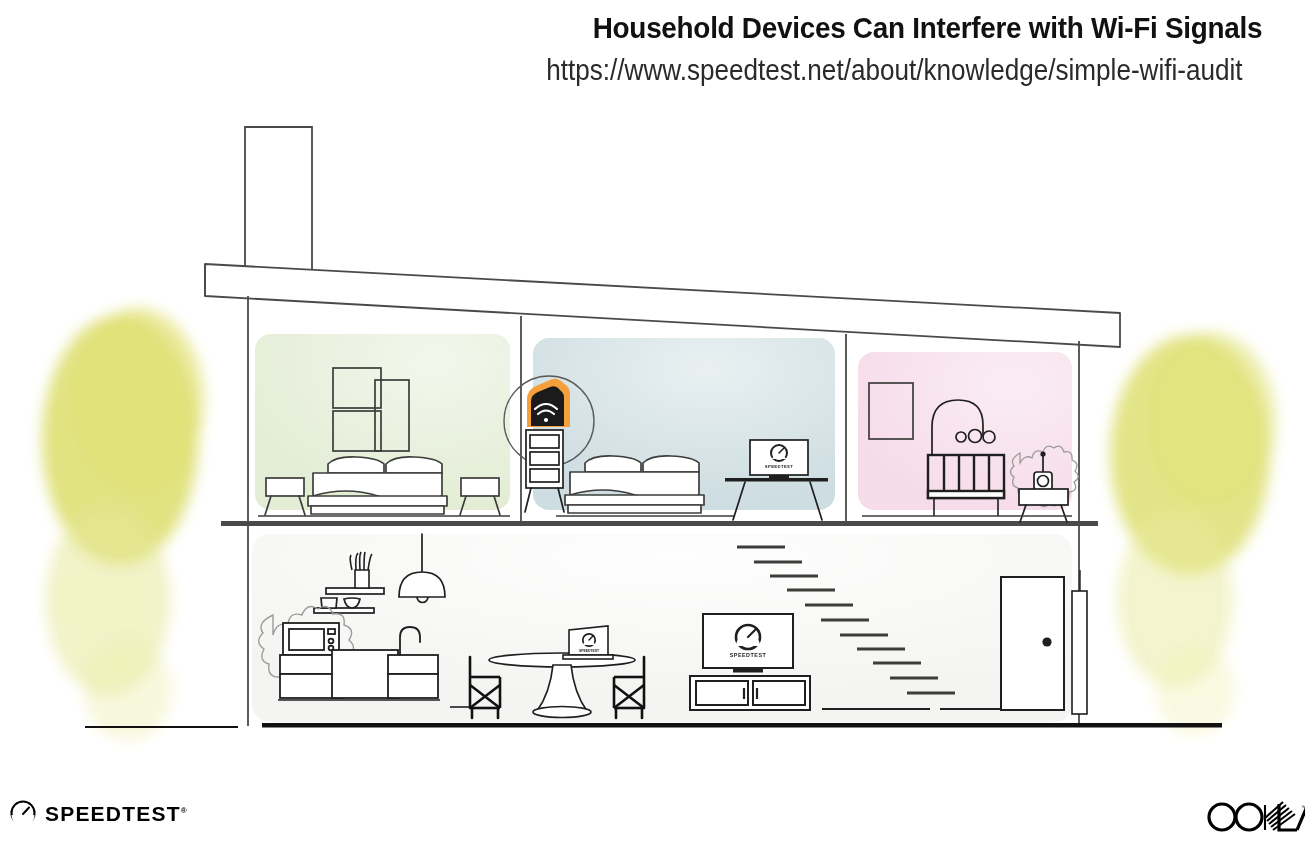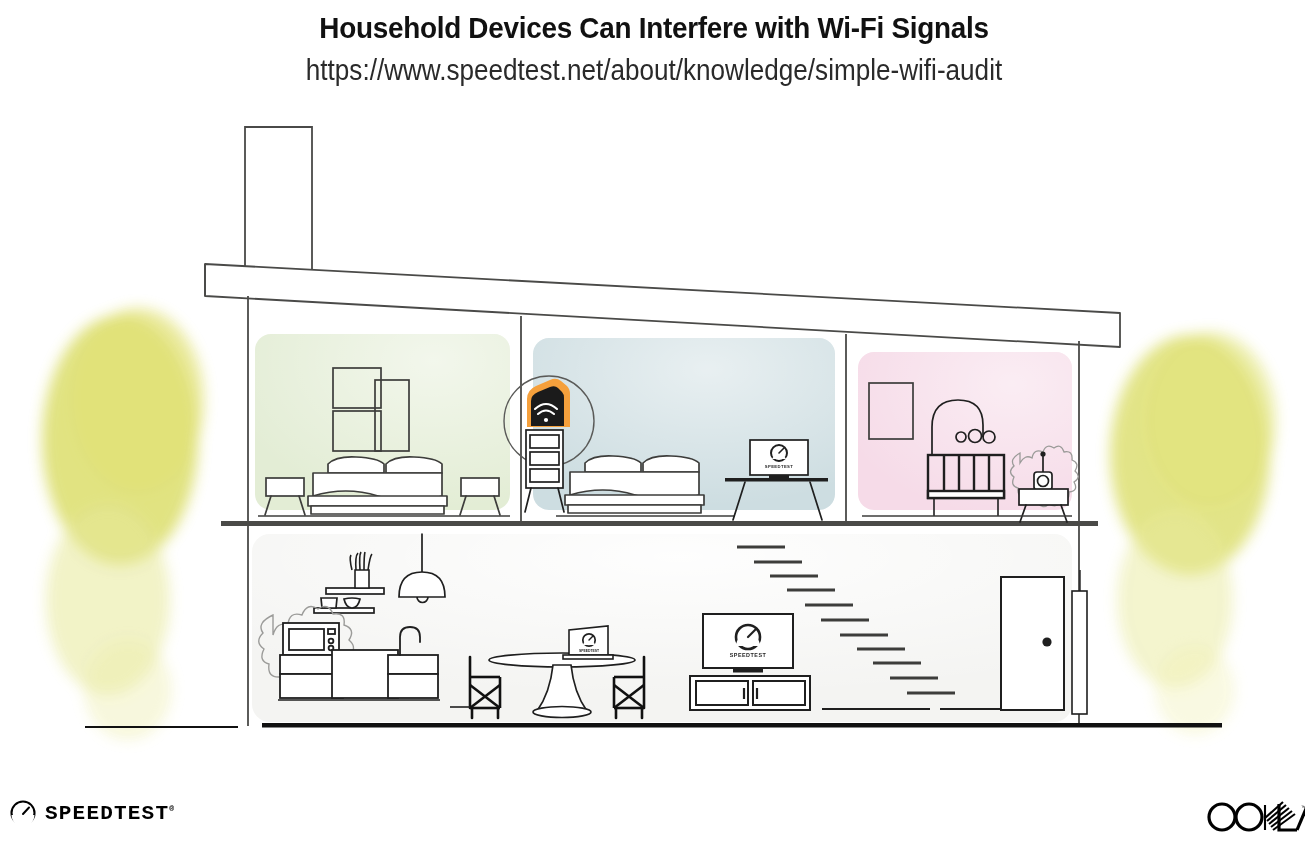--- a/index.html
+++ b/index.html
@@ -15,21 +15,21 @@
     font-family: "Liberation Sans", sans-serif;
     color: #1a1a1a;
   }
 
   
   #header {
     position: absolute;
     left: 0;
     top: 0;
     width: 1308px;
-    text-align: center;
+    text-align: right;
   }
   #title {
     font-family: "Liberation Sans Narrow", "Liberation Sans", sans-serif;
     font-size: 30px;
     font-weight: 700;
     letter-spacing: -0.3px;
     color: #111111;
     margin: 0;
     padding-top: 11px;
     transform: scaleX(0.93);
@@ -57,21 +57,20 @@
   }
 
   
   #footer-left {
     position: absolute;
     left: 10px;
     top: 800px;
     display: flex;
     align-items: center;
     gap: 9px;
-    font-family: Liberation Mono, monospace;
   }
   #speedtest-wordmark {
     font-size: 21px;
     font-weight: 700;
     letter-spacing: 1.2px;
     color: #000000;
     line-height: 1;
   }
   #speedtest-tm {
     font-size: 8px;

